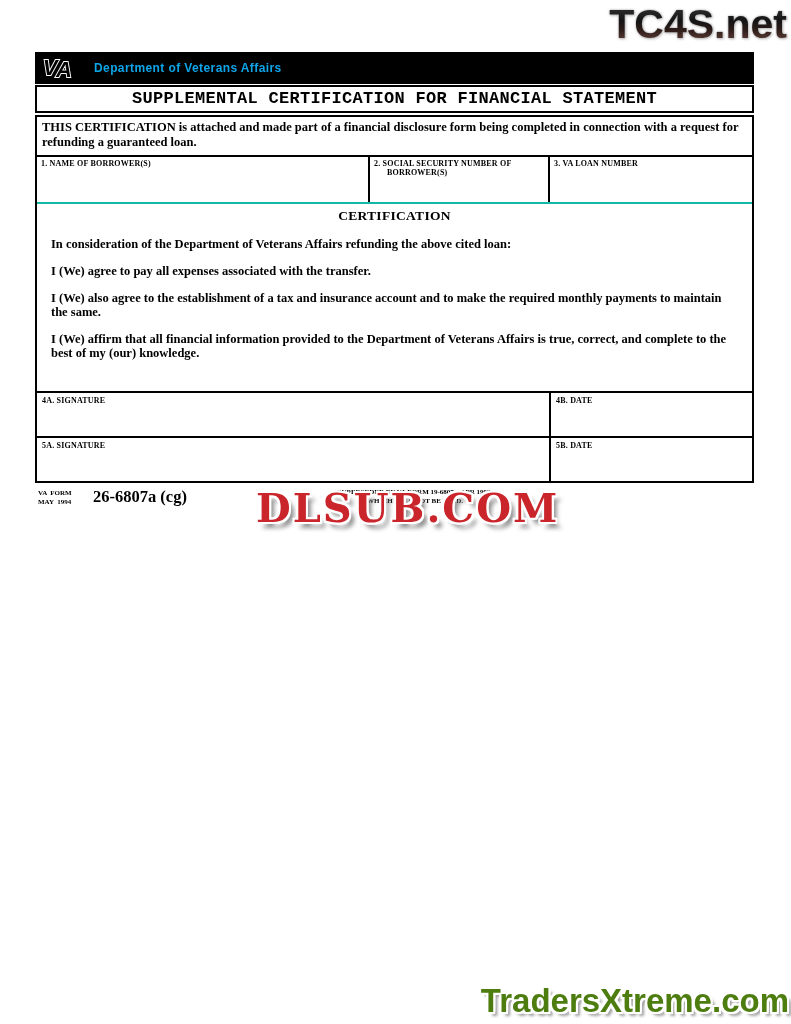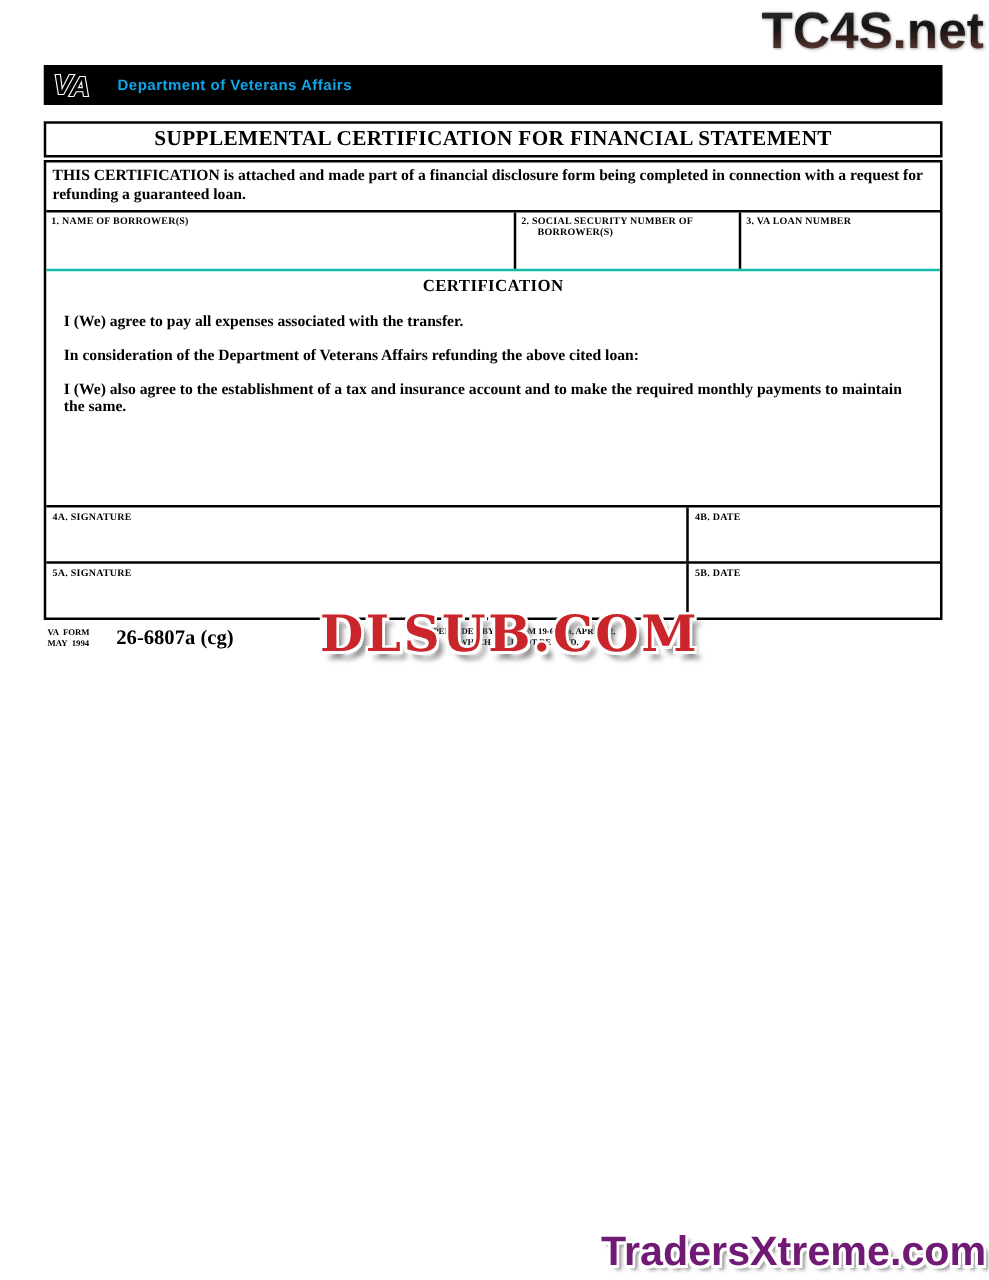--- a/index.html
+++ b/index.html
@@ -46,21 +46,21 @@
   }
 
   .wm-traders {
     position: absolute;
     top: 982px;
     right: 2px;
     font-family: "Liberation Sans", sans-serif;
     font-weight: 900;
     font-size: 33px;
     letter-spacing: 0px;
-    color: #701a75;
+    color: #4d7c0f;
     text-shadow:
       -2px -2px 0 #ffffff, 2px -2px 0 #ffffff, -2px 2px 0 #ffffff, 2px 2px 0 #ffffff,
       -2px 0 0 #ffffff, 2px 0 0 #ffffff, 0 -2px 0 #ffffff, 0 2px 0 #ffffff,
       4px 4px 3px rgba(130,130,130,0.8);
   }
 
   
   .form-wrap {
     position: absolute;
     left: 35px;
@@ -80,48 +80,49 @@
   .agency-name {
     color: #0ea5e9;
     font-family: "Liberation Sans", sans-serif;
     font-weight: bold;
     font-size: 12px;
     letter-spacing: 0.4px;
     margin-left: 8px;
   }
 
   .title-box {
-    margin-top: 13px;
+    margin-top: 1px;
     border: 2px solid #000;
     text-align: center;
     font-weight: bold;
     font-size: 17px;
     letter-spacing: 0.3px;
     padding: 2px 0 3px 0;
+    font-family: Liberation Mono, monospace;
   }
 
   .main-table {
     margin-top: 2px;
     border: 2px solid #000;
   }
 
   .intro-cell {
     padding: 3px 6px 5px 5px;
     font-weight: bold;
     font-size: 12.5px;
     line-height: 15px;
   }
 
   .fields-row {
     display: flex;
     border-top: 2px solid #000;
     height: 47px;
   }
   .field-cell { padding: 2px 4px; position: relative; }
-  .field-cell.c1 { width: 376px; border-right: 2px solid #000; }
+  .field-cell.c1 { width: 333px; border-right: 2px solid #000; }
   .field-cell.c2 { width: 180px; border-right: 2px solid #000; }
   .field-cell.c3 { flex: 1; border-radius: 19px; }
   .field-label {
     font-weight: bold;
     font-size: 8px;
     letter-spacing: 0.2px;
   }
   .field-label.indent { padding-left: 13px; }
   .field-input { position: absolute; left: 0; top: 12px; right: 0; bottom: 0; }
 
@@ -221,23 +222,24 @@
           <div class="field-input"></div>
         </div>
         <div class="field-cell c3">
           <div class="field-label">3. VA LOAN NUMBER</div>
           <div class="field-input"></div>
         </div>
       </div>
 
       <div class="cert-section">
         <div class="cert-heading">CERTIFICATION</div>
+        <div class="cert-p">In consideration of the Department of Veterans Affairs refunding the above cited loan:</div>
         <div class="cert-p">I (We) agree to pay all expenses associated with the transfer.</div>
-        <div class="cert-p">In consideration of the Department of Veterans Affairs refunding the above cited loan:</div>
         <div class="cert-p">I (We) also agree to the establishment of a tax and insurance account and to make the required monthly payments to maintain the same.</div>
+        <div class="cert-p">I (We) affirm that all financial information provided to the Department of Veterans Affairs is true, correct, and complete to the best of my (our) knowledge.</div>
       </div>
 
       <div class="sig-row">
         <div class="sig-cell">
           <div class="sig-label">4A. SIGNATURE</div>
           <div class="sig-input"></div>
         </div>
         <div class="date-cell">
           <div class="sig-label">4B. DATE</div>
           <div class="sig-input"></div>

